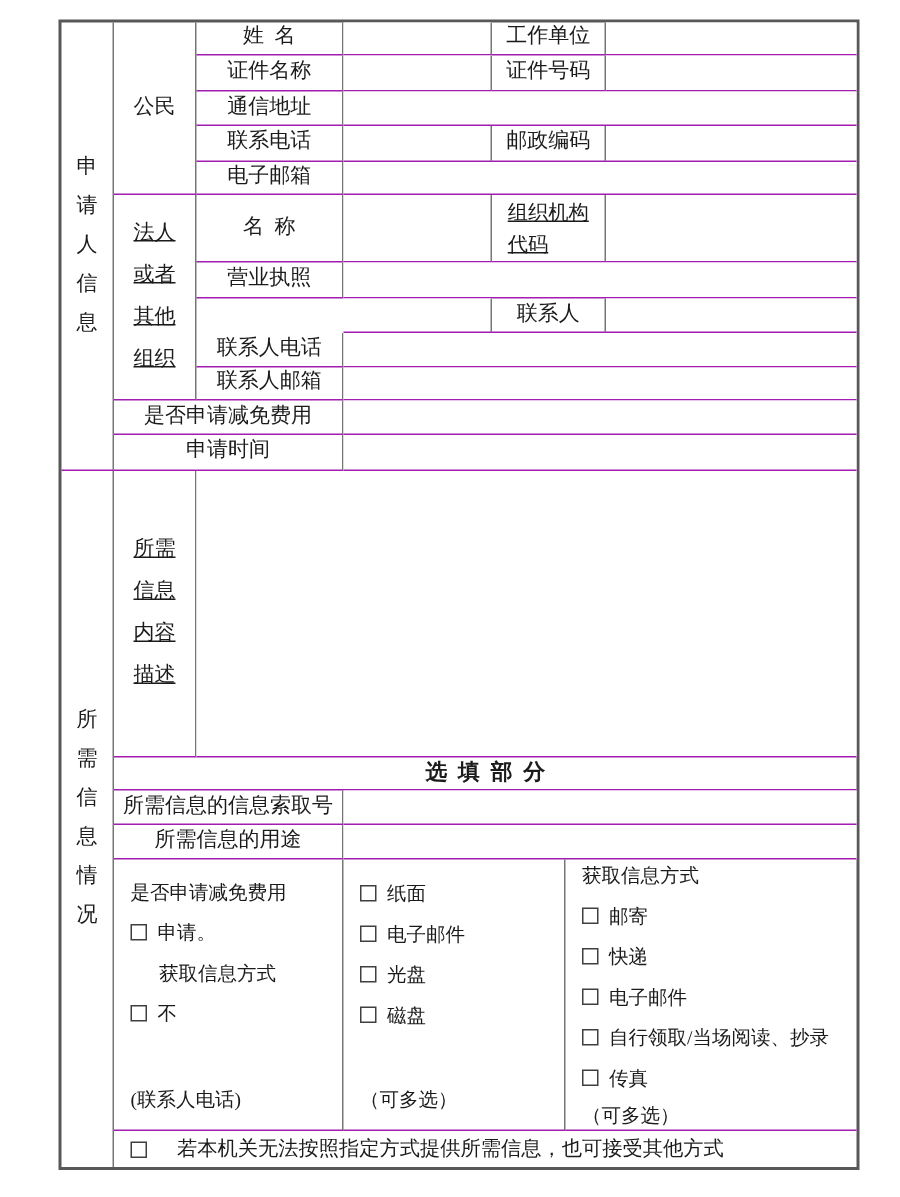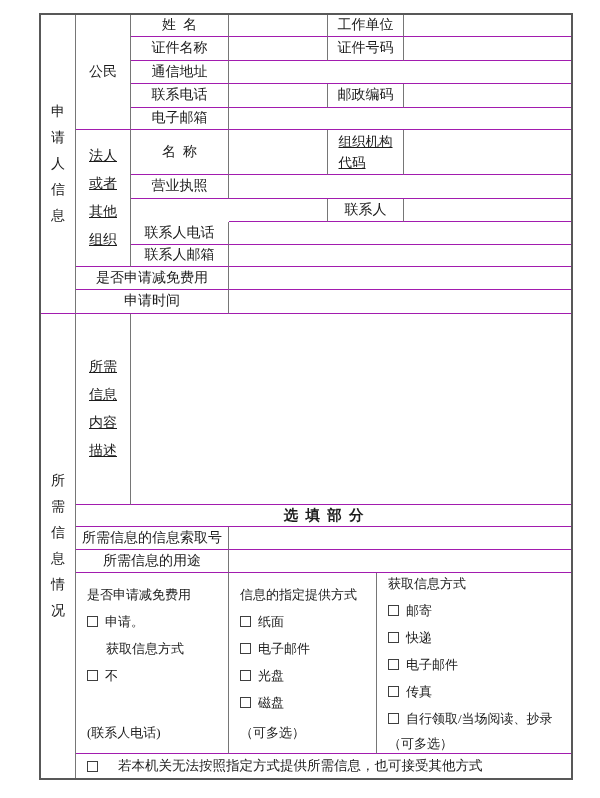--- a/index.html
+++ b/index.html
@@ -160,21 +160,20 @@
     </div>
     <div class="cbx-sub">获取信息方式</div>
     <div class="cbx-line">
       <span class="checkbox"></span>
       <span>不</span>
     </div>
     <div class="cbx-footer">(联系人电话)</div>
   </div>
 
   <div class="cell cbx-cell" style="grid-area:17/4/18/6">
-    <div class="cbx-title">信息的指定提供方式</div>
     <div class="cbx-line">
       <span class="checkbox"></span>
       <span>纸面</span>
     </div>
     <div class="cbx-line">
       <span class="checkbox"></span>
       <span>电子邮件</span>
     </div>
     <div class="cbx-line">
       <span class="checkbox"></span>
@@ -196,25 +195,25 @@
     <div class="cbx-line">
       <span class="checkbox"></span>
       <span>快递</span>
     </div>
     <div class="cbx-line">
       <span class="checkbox"></span>
       <span>电子邮件</span>
     </div>
     <div class="cbx-line">
       <span class="checkbox"></span>
+      <span>自行领取/当场阅读、抄录</span>
+    </div>
+    <div class="cbx-line">
+      <span class="checkbox"></span>
       <span>传真</span>
-    </div>
-    <div class="cbx-line">
-      <span class="checkbox"></span>
-      <span>自行领取/当场阅读、抄录</span>
     </div>
     <div class="cbx-footer">（可多选）</div>
   </div>
 
   <div class="cell note-cell er eb" style="grid-area:18/2/19/8">
     <span class="checkbox"></span>
     <span>若本机关无法按照指定方式提供所需信息，也可接受其他方式</span>
   </div>
 
 </div>

